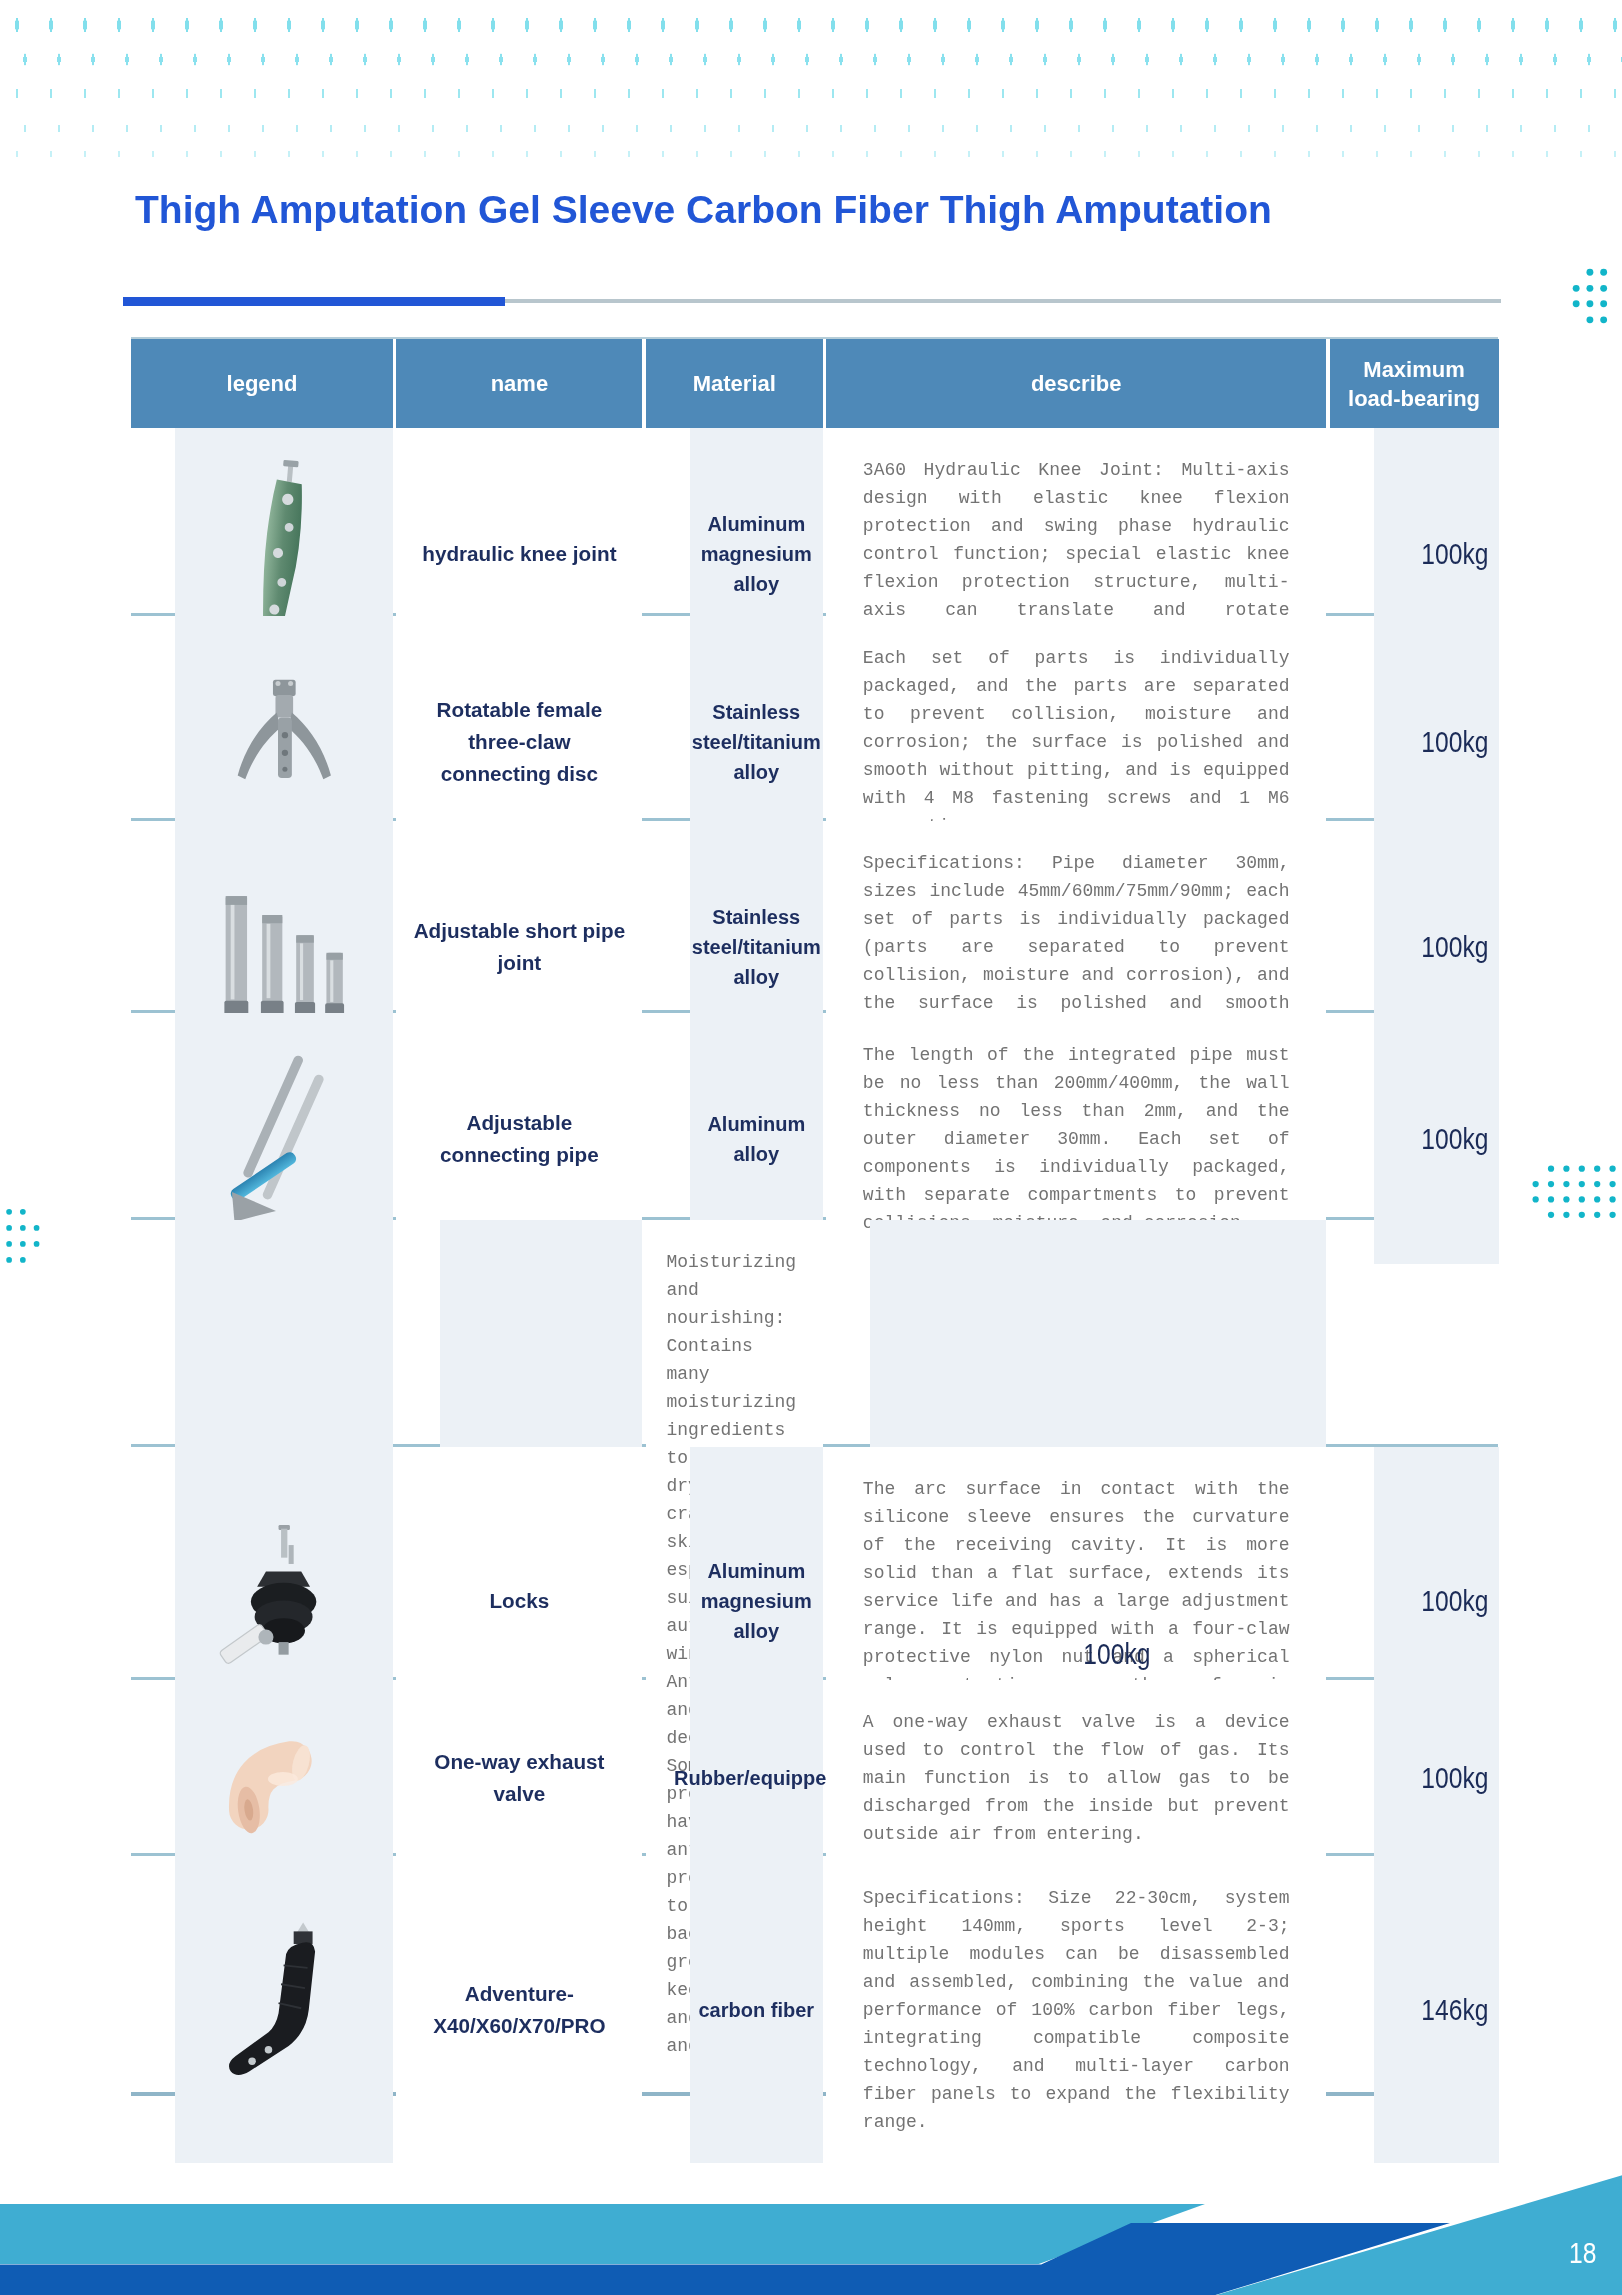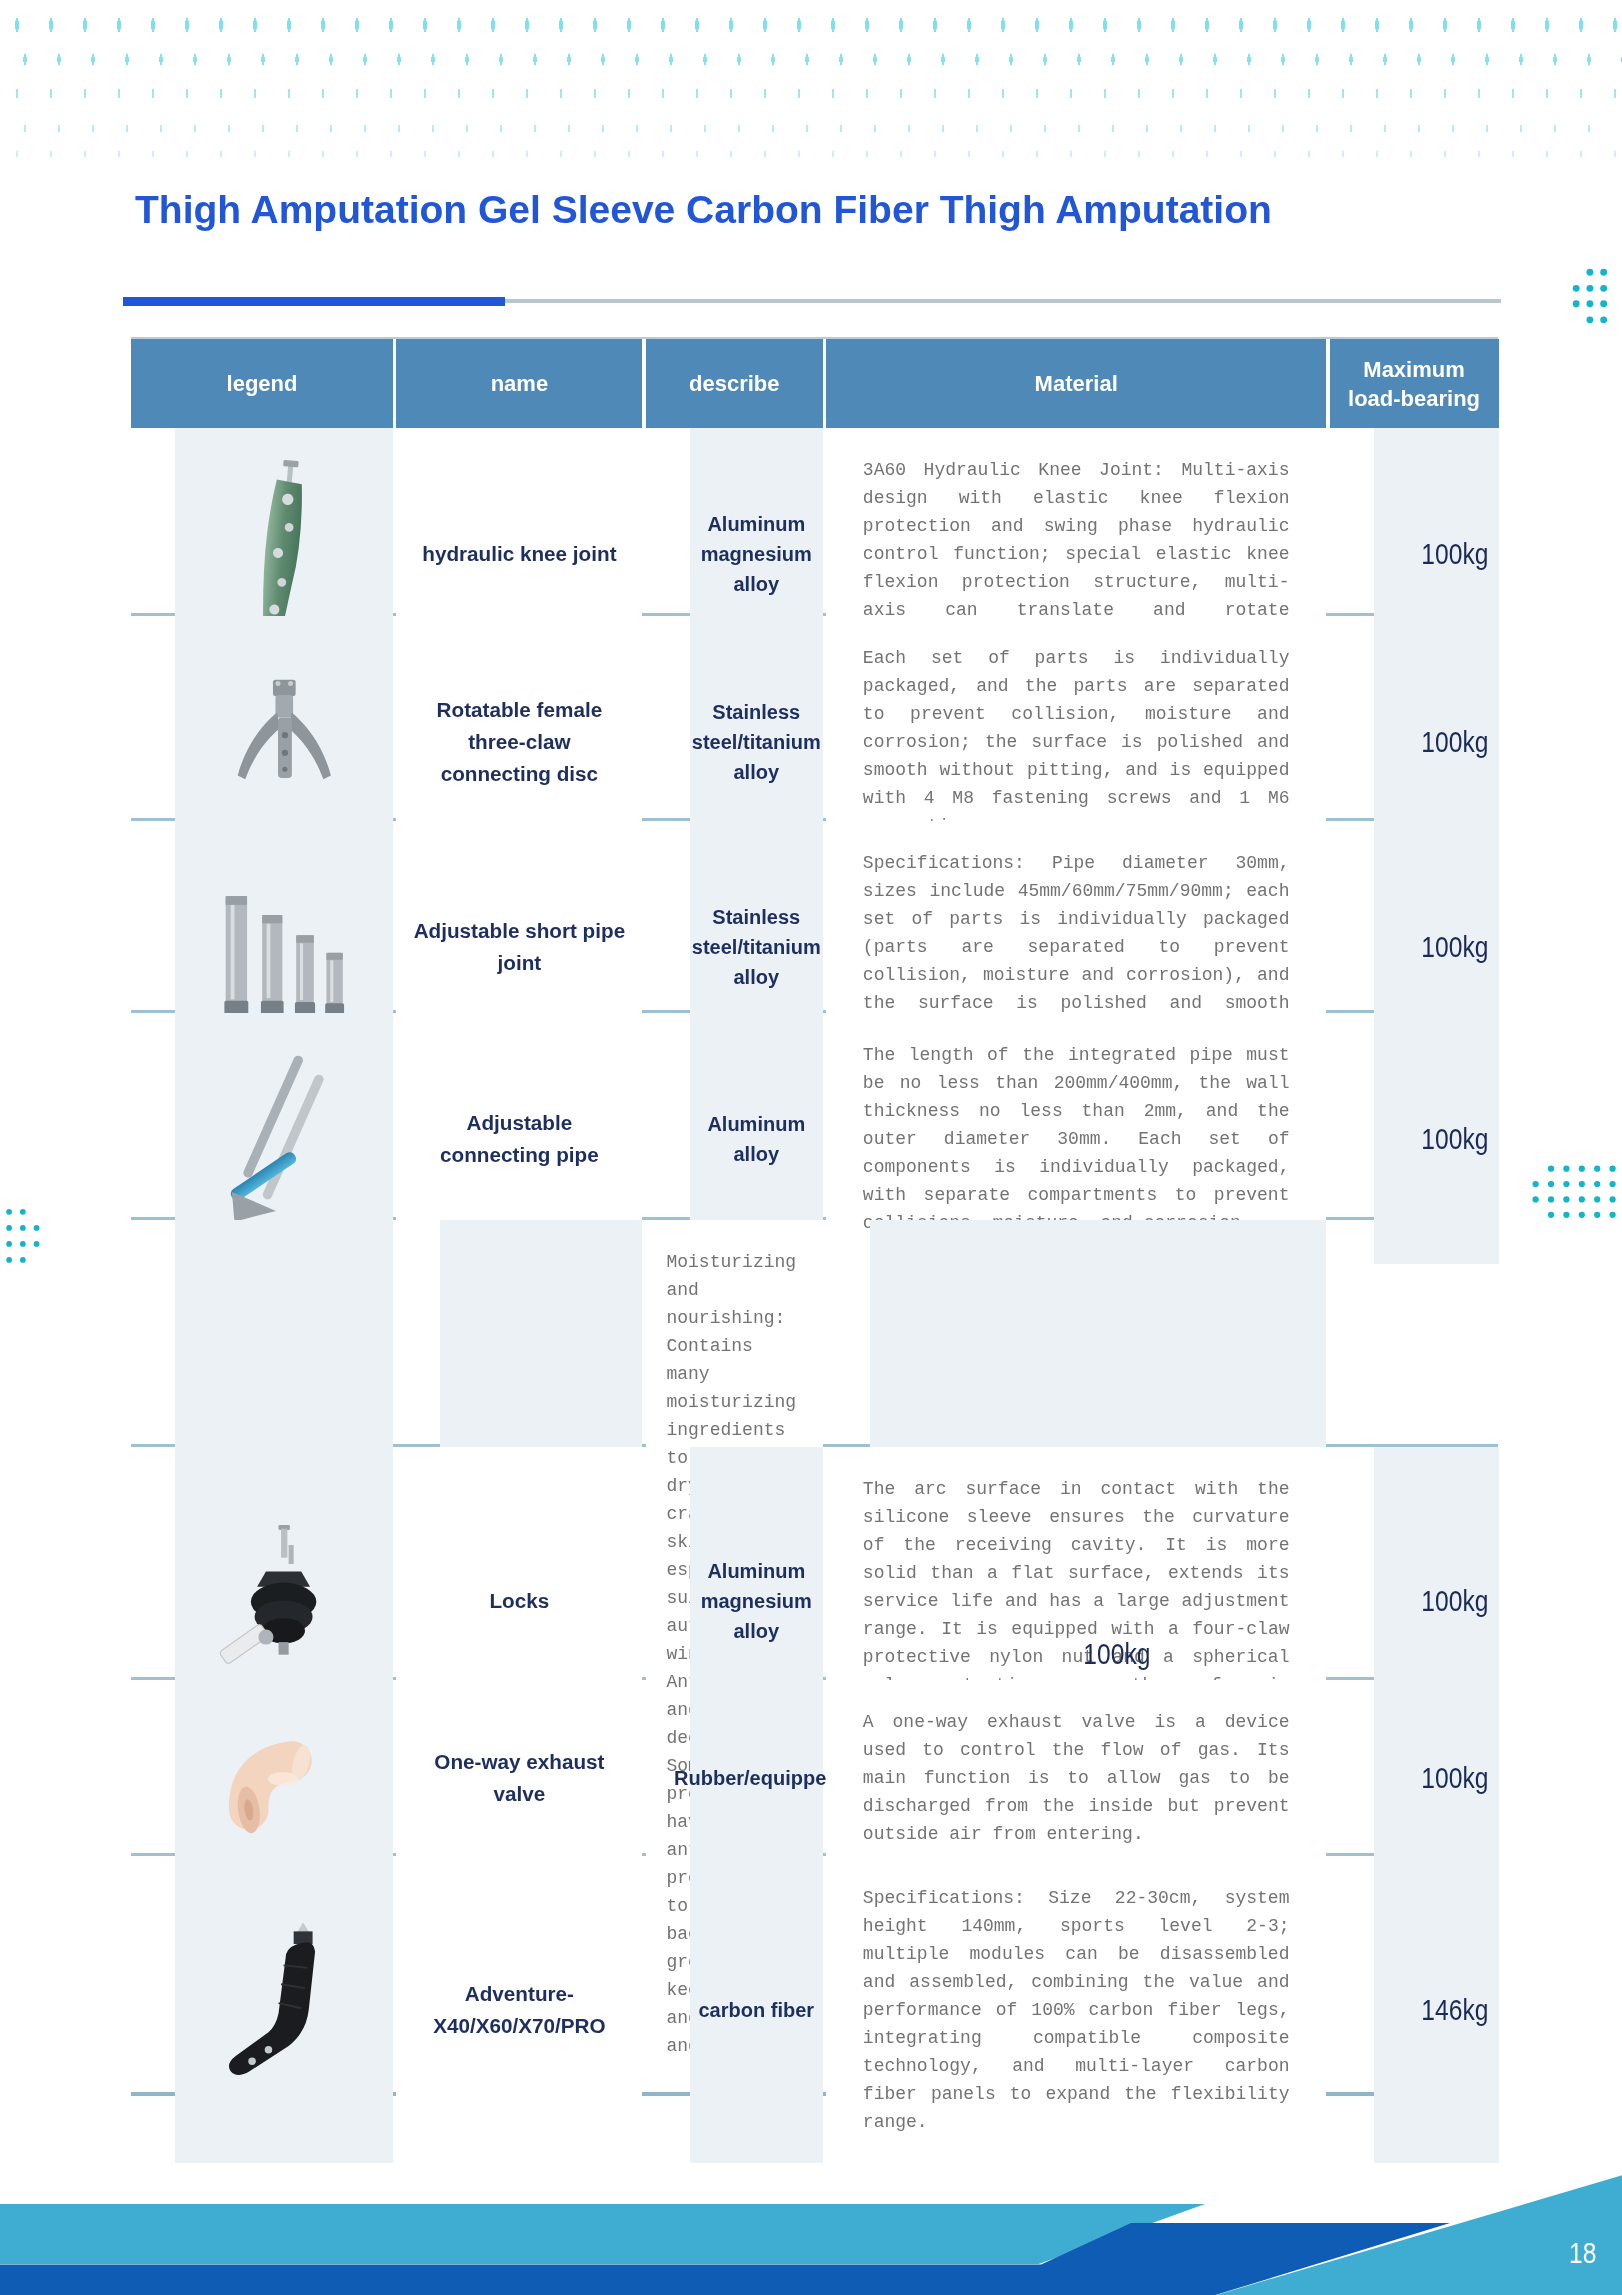--- a/index.html
+++ b/index.html
@@ -123,22 +123,22 @@
   <h1 id="title">Thigh Amputation Gel Sleeve Carbon Fiber Thigh Amputation</h1>
   <div class="divider">
     <span class="blue"></span>
     <span class="gray"></span>
   </div>
 
   <div class="table">
     <div class="trow thead">
       <div class="hcell">legend</div>
       <div class="hcell">name</div>
+      <div class="hcell">Material</div>
       <div class="hcell">describe</div>
-      <div class="hcell">Material</div>
       <div class="hcell">Maximum load-bearing</div>
     </div>
 
     <div class="trow" style="height:188px">
       <div class="cell c-light legend-cell">
         <svg viewBox="0 0 220 300">
           <defs>
               <linearGradient id="gkj" x1="0" y1="0" x2="1" y2="0">
             <stop offset="0" stop-color="#8fb49a"></stop>
                 <stop offset=".5" stop-color="#5f8a70"></stop>

